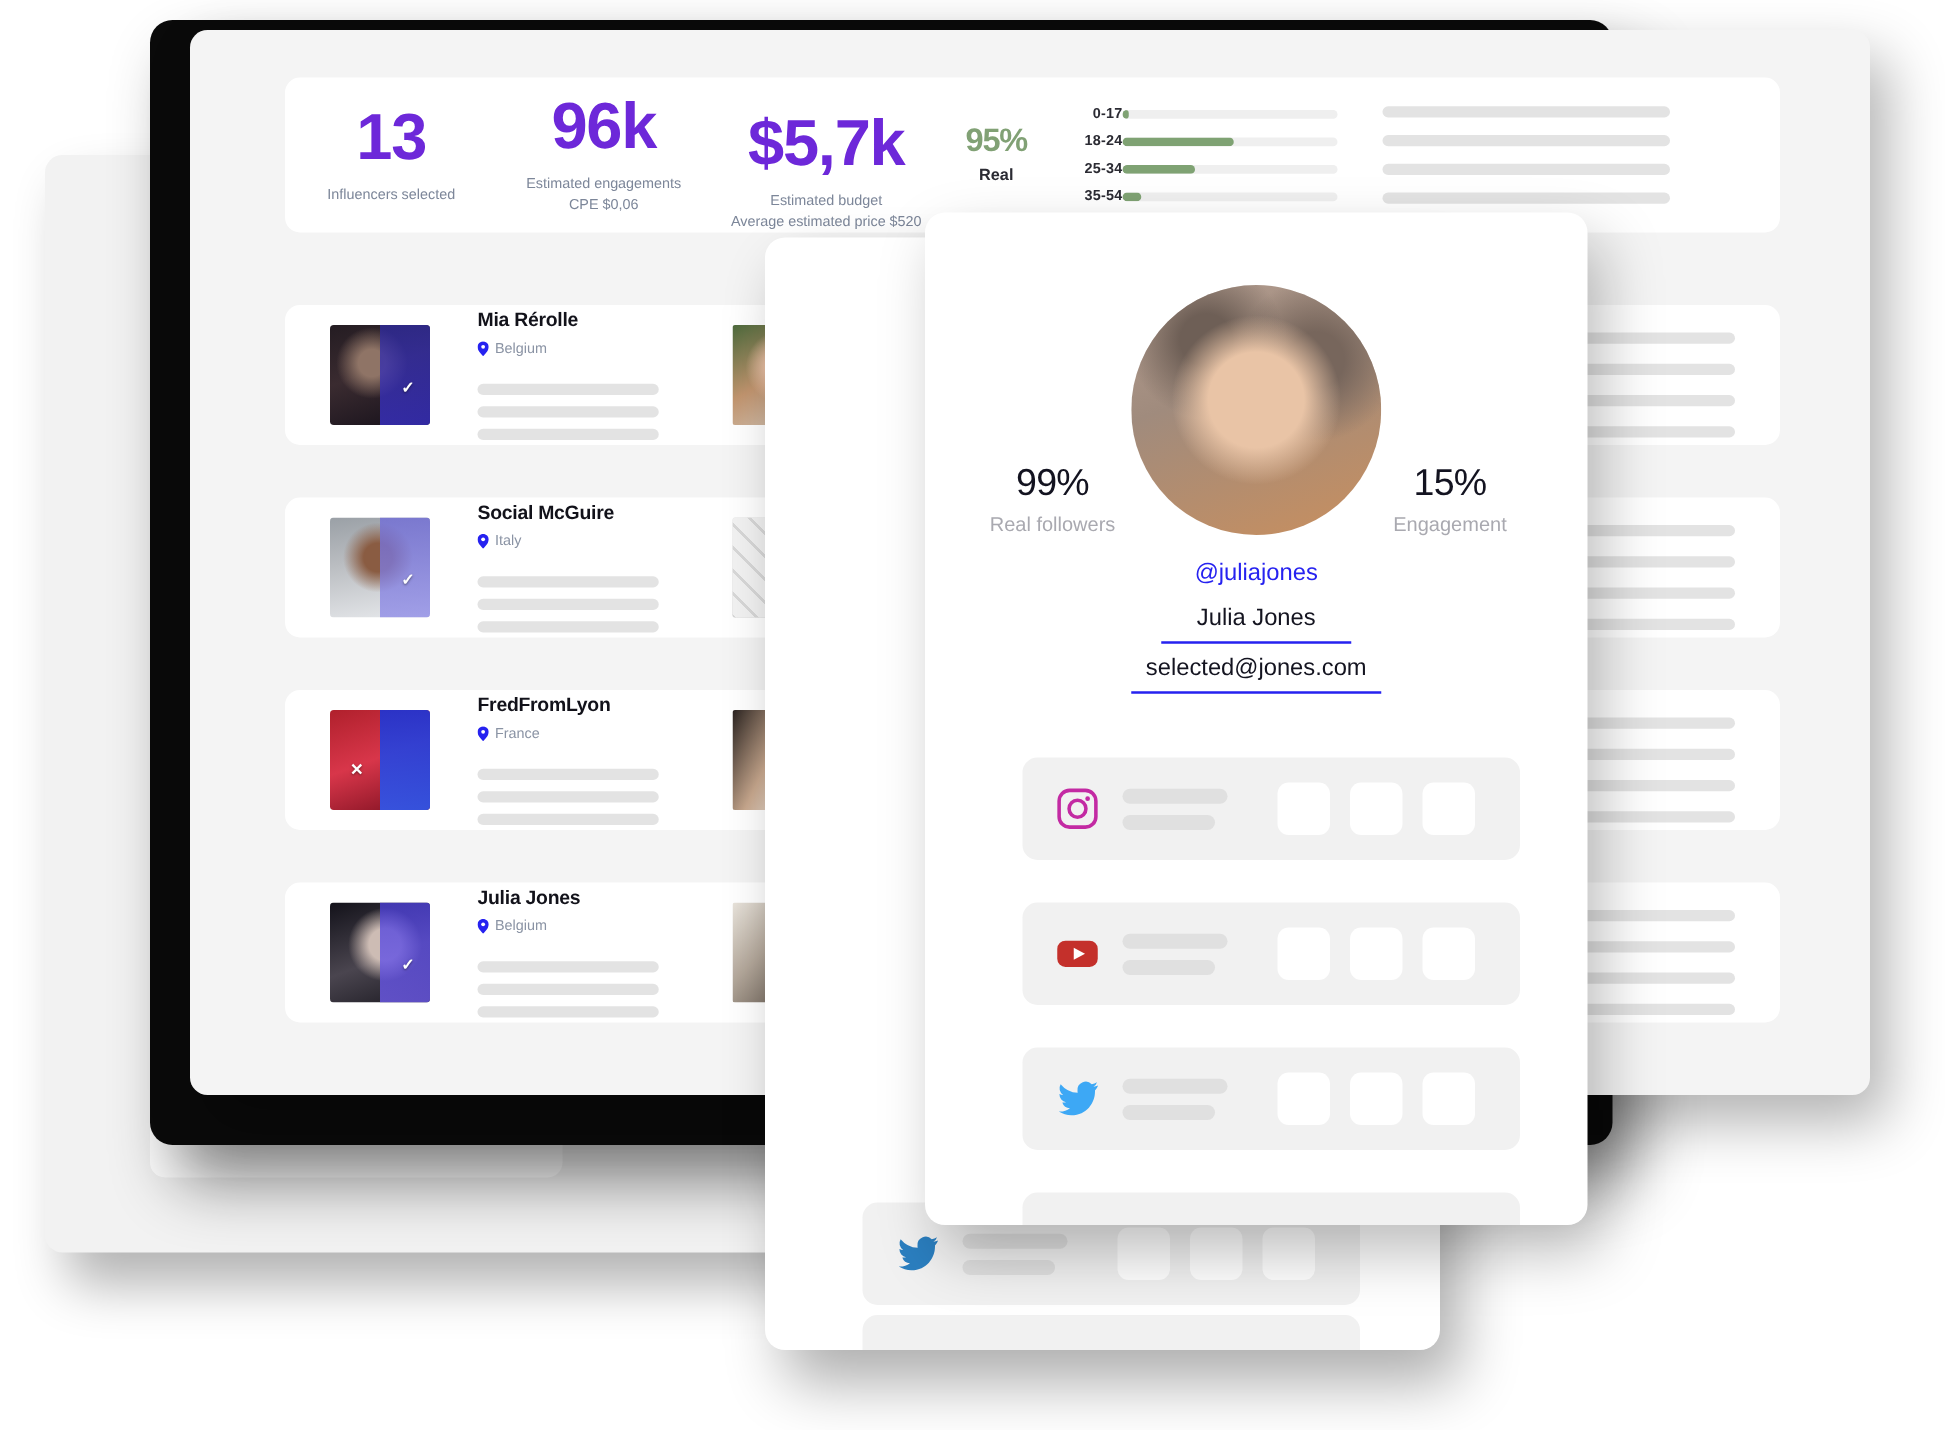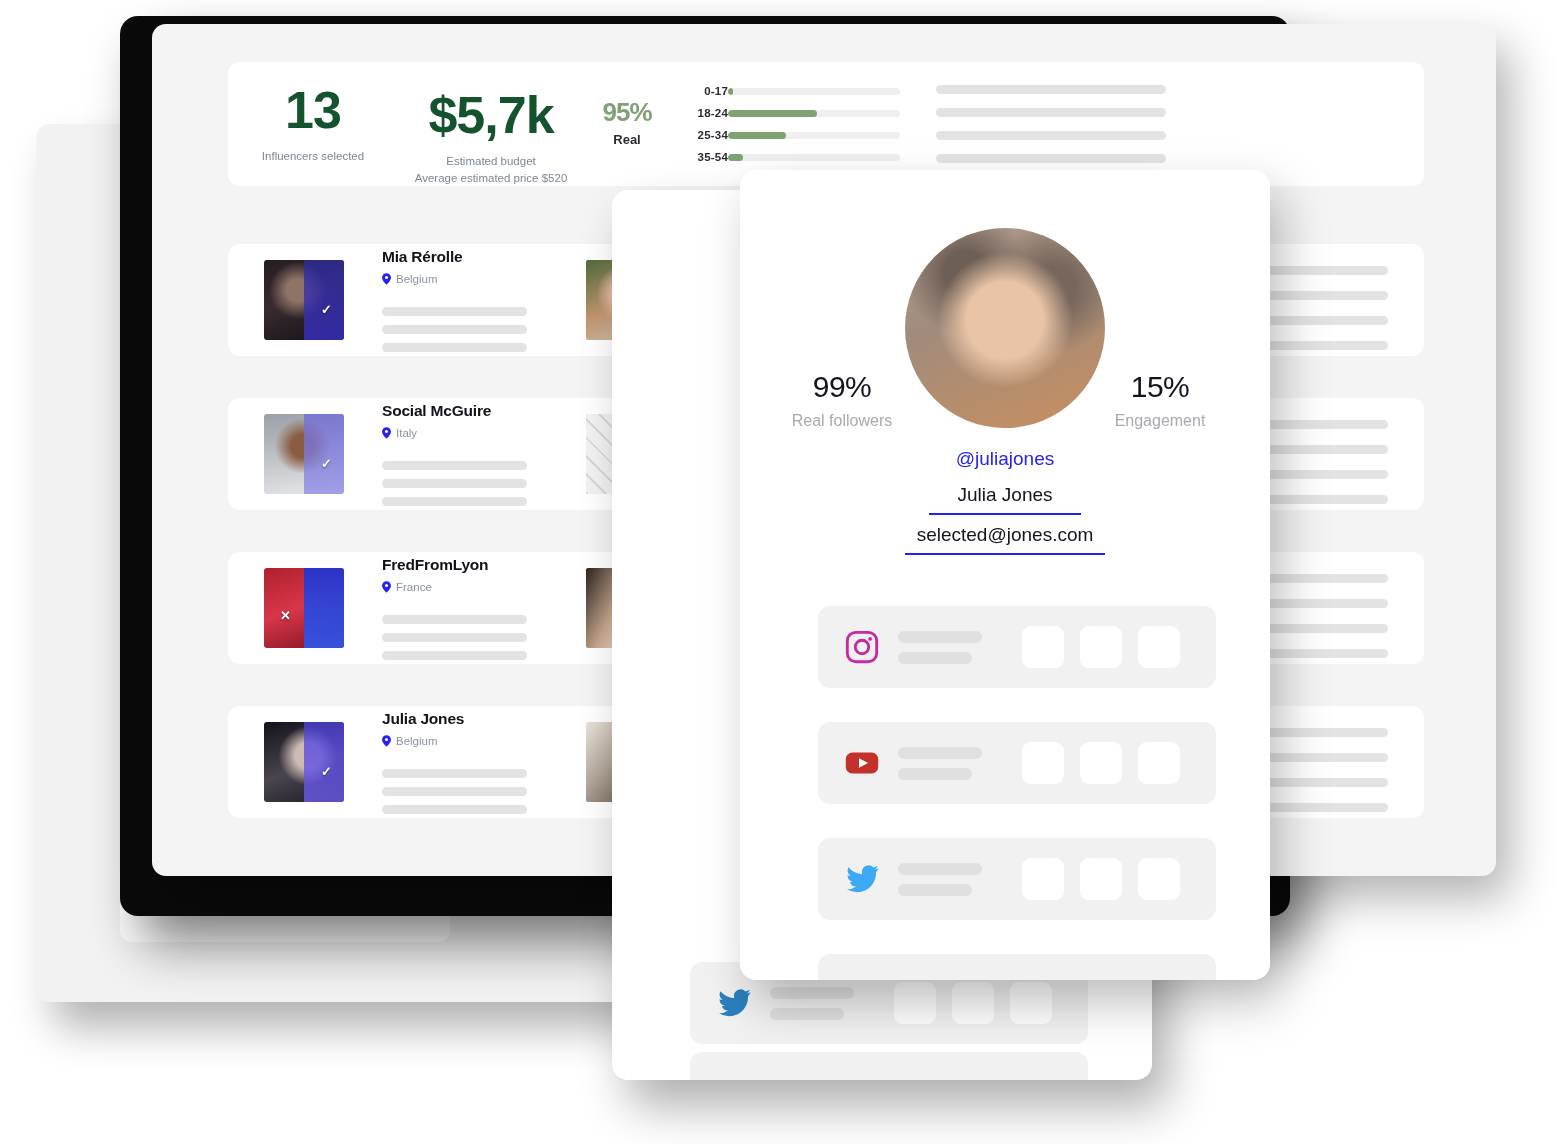--- a/index.html
+++ b/index.html
@@ -48,21 +48,21 @@
   .stats-card {
     position: absolute; left: 76px; top: 38px;
     width: 1196px; height: 124px;
     background: #ffffff; border-radius: 12px;
     display: flex; align-items: center;
   }
   .stat {
     flex: 0 0 auto; text-align: center; padding: 0 14px;
   }
   .stat .value {
-    color: #14532d; font-weight: 700; letter-spacing: -1px;
+    color: #6d28d9; font-weight: 700; letter-spacing: -1px;
     line-height: 1;
   }
   .stat .value.big { font-size: 52px; }
   .stat .label {
     margin-top: 12px; font-size: 11.5px; color: #7c8699;
     line-height: 1.45;
   }
   .stat.s-inf  { width: 170px; }
   .stat.s-reach{ width: 176px; }
   .stat.s-eng  { width: 170px; }
@@ -228,20 +228,27 @@
   <div class="panel-main">
 
     <div class="stats-card">
 
       <div class="stat s-inf">
         <div class="value big">13</div>
         <div class="label">Influencers selected</div>
       </div>
 
 
+      <div class="stat s-eng">
+        <div class="value big">96k</div>
+        <div class="label">
+          <span>Estimated engagements</span><br>
+          <span>CPE $0,06</span>
+        </div>
+      </div>
 
       <div class="stat s-bud">
         <div class="value big">$5,7k</div>
         <div class="label">
           <span>Estimated budget</span><br>
           <span>Average estimated price $520</span>
         </div>
       </div>
 
       <div class="stat s-real">

